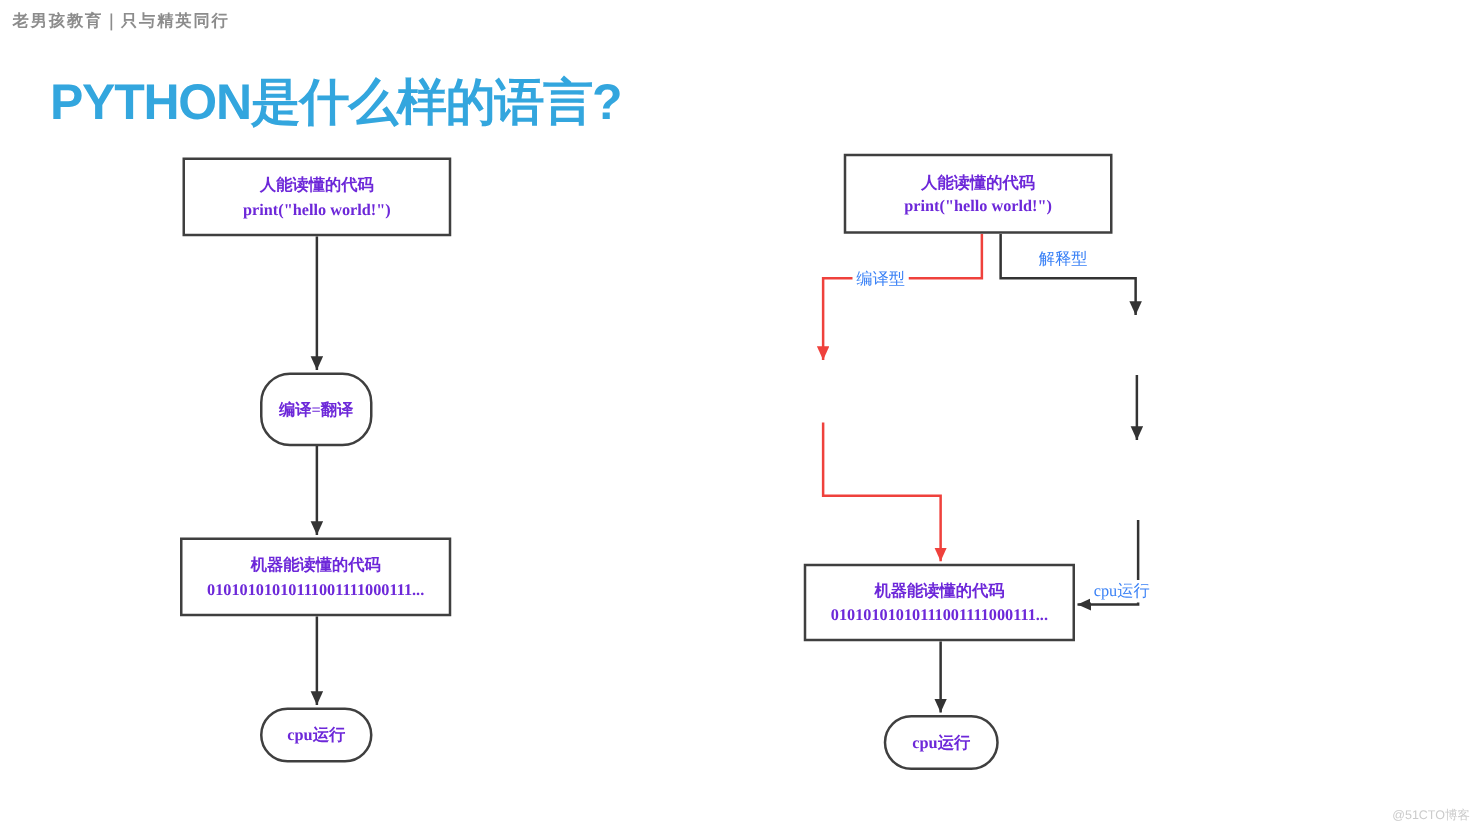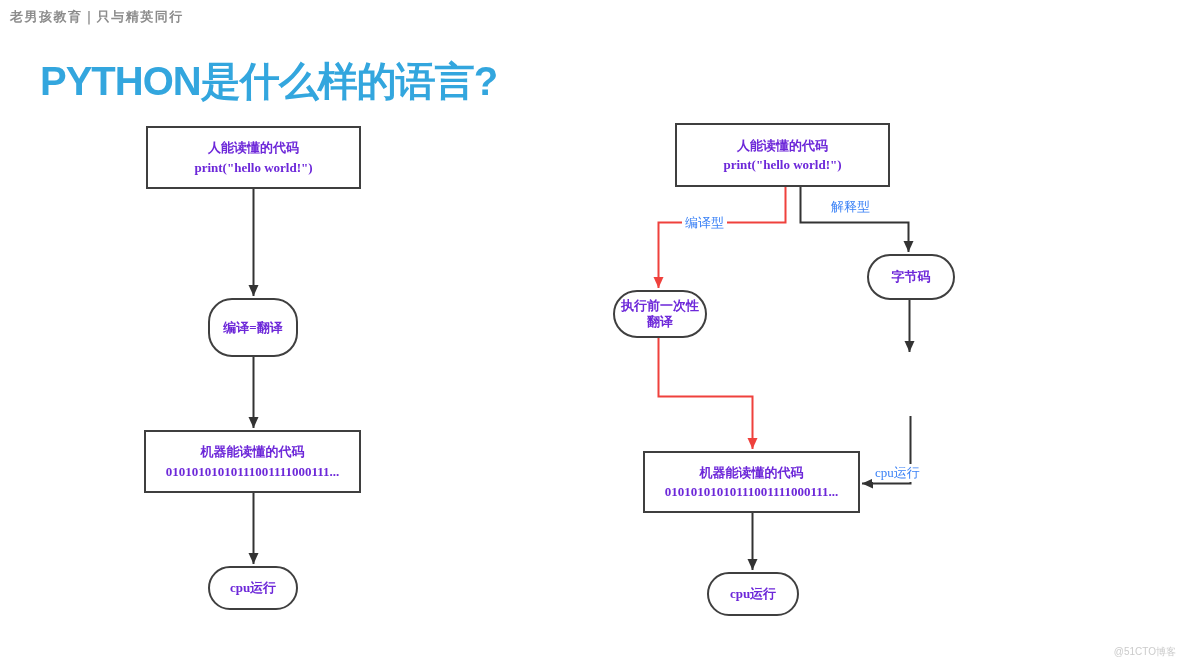--- a/index.html
+++ b/index.html
@@ -73,28 +73,21 @@
 
   <div class="node stadium" style="left:208px;top:566px;width:90px;height:44px;">
     <div>cpu运行</div>
   </div>
 
   <div class="node" style="left:675px;top:123px;width:215px;height:64px;">
     <div>人能读懂的代码</div>
     <div>print("hello world!")</div>
   </div>
 
-  <div class="node stadium tight" style="left:613px;top:290px;width:94px;height:48px;">
-    <div>执行前一次性</div>
-    <div>翻译</div>
-  </div>
 
-  <div class="node stadium" style="left:867px;top:254px;width:88px;height:46px;">
-    <div>字节码</div>
-  </div>
 
 
   <div class="node" style="left:643px;top:451px;width:217px;height:62px;">
     <div>机器能读懂的代码</div>
     <div>01010101010111001111000111...</div>
   </div>
 
   <div class="node stadium" style="left:707px;top:572px;width:92px;height:44px;">
     <div>cpu运行</div>
   </div>

